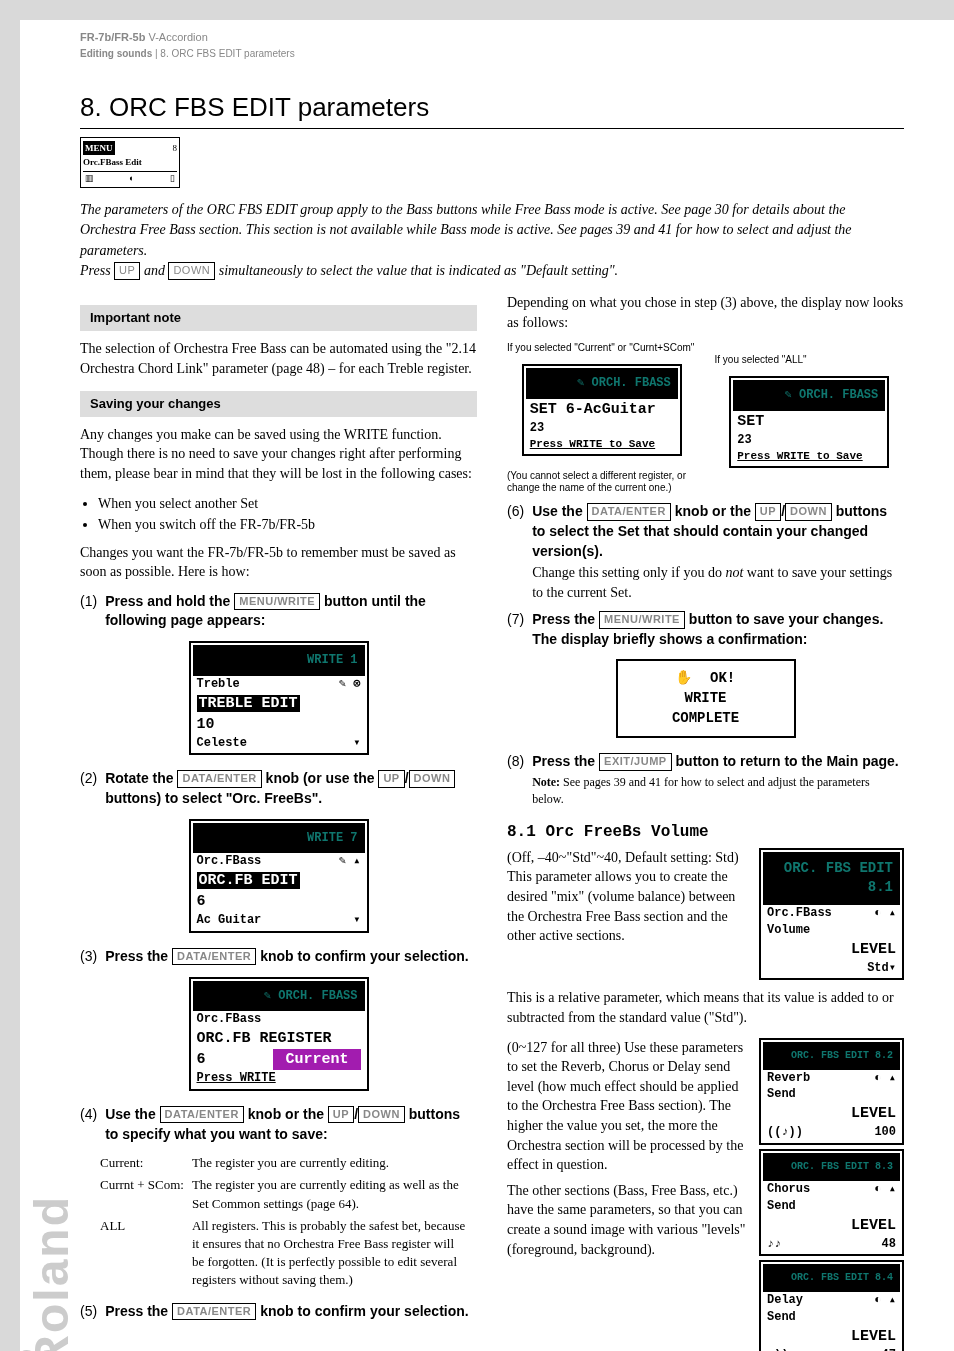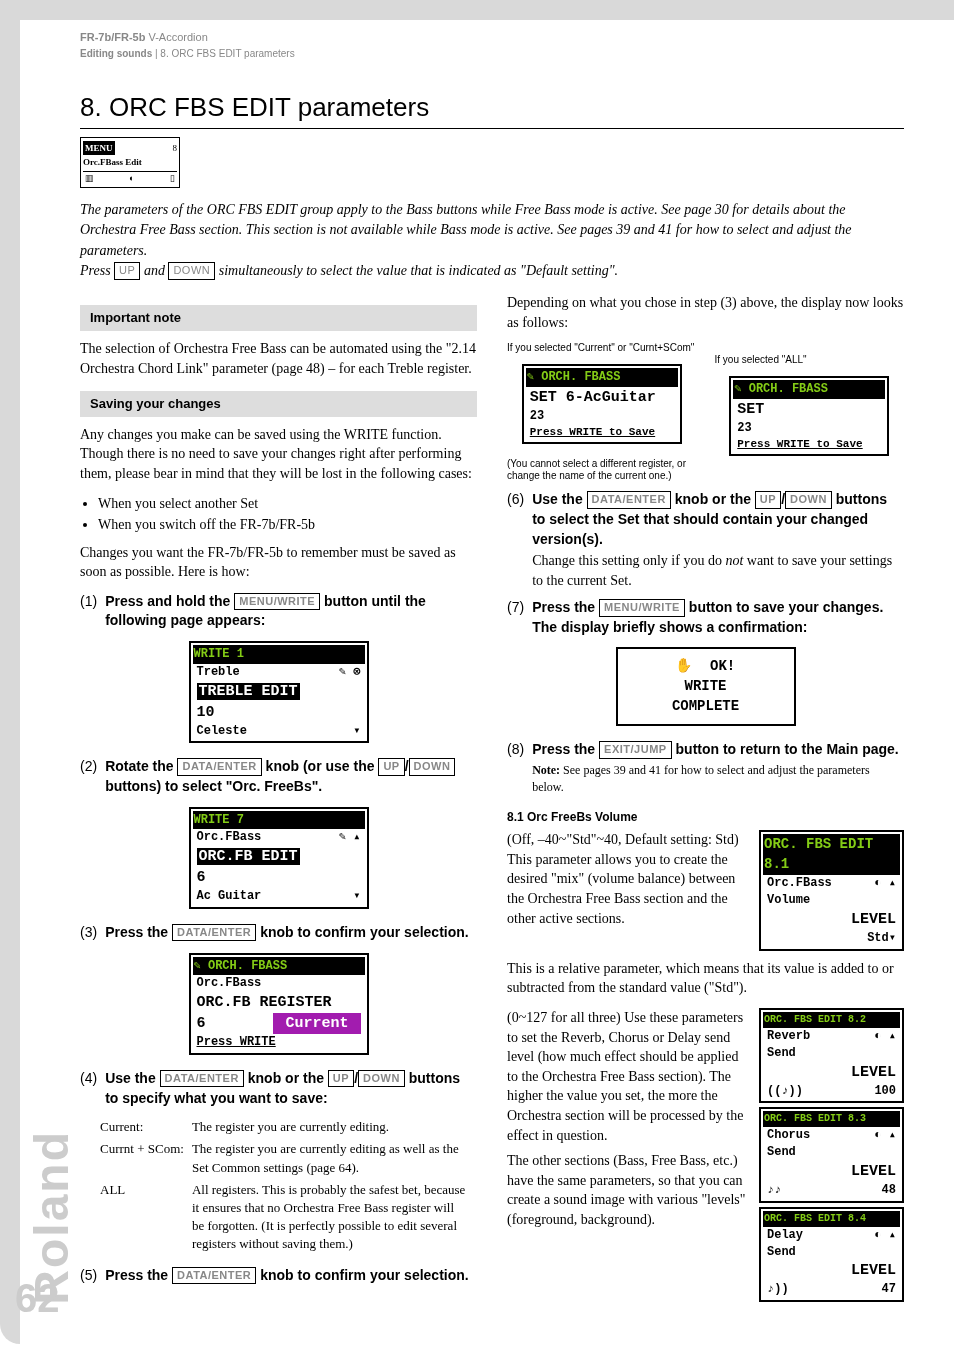--- a/index.html
+++ b/index.html
@@ -55,42 +55,42 @@
   ul.bullets li { margin-bottom: 2px; }
   .step { display: flex; gap: 8px; margin-bottom: 8px; font-family: Arial, sans-serif; font-size: 14px; }
   .step-num { flex-shrink: 0; }
   .step-body { flex: 1; }
   .step-bold { font-weight: bold; }
   .lcd {
     border: 2px solid #000; background: #fff; width: 180px; margin: 10px auto 14px;
     font-family: 'Courier New', monospace; font-size: 12px; font-weight: bold;
     padding: 2px;
   }
-  .lcd .lcd-title { background: #000; color: #84cc16; text-align: left; padding: 1px; }
+  .lcd .lcd-title { background: #000; color: #0f766e; text-align: right; padding: 7px; }
   .lcd .lcd-row { display: flex; justify-content: space-between; padding: 0 4px; }
   .lcd .lcd-sub { font-size: 15px; padding: 0 4px; }
   .lcd-small { width: 160px; }
   .save-table { display: table; margin-left: 20px; margin-bottom: 10px; font-size: 13px; }
   .save-row { display: table-row; }
   .save-k, .save-v { display: table-cell; padding: 2px 8px 2px 0; vertical-align: top; }
   .save-k { white-space: nowrap; }
   .side-brand {
     position: absolute; left: 18px; bottom: 40px;
     font-family: Arial, sans-serif; font-weight: bold;
     color: #ccc; font-size: 48px;
     writing-mode: vertical-rl; transform: rotate(180deg);
     letter-spacing: 2px;
   }
   .page-num {
     position: absolute; left: 15px; bottom: 18px;
     font-family: Arial, sans-serif; font-weight: bold;
     color: #ccc; font-size: 40px;
   }
   .sub-h {
-    font-family: Liberation Sans, sans-serif; font-weight: bold; font-size: 12px;
+    font-family: Liberation Mono, monospace; font-weight: bold; font-size: 16px;
     margin: 14px 0 4px;
   }
   .col2-caption { font-size: 10px; font-family: Arial, sans-serif; line-height: 1.2; }
   .two-lcds { display: flex; gap: 18px; margin: 4px 0 8px; }
   .two-lcds > div { flex: 1; }
   .param-lcd-wrap { display: flex; gap: 12px; margin-bottom: 8px; }
   .param-lcd-wrap .ptxt { flex: 1; }
   .param-lcd-wrap .lcd { margin: 0; width: 145px; flex-shrink: 0; }
   .lcd-stack .lcd { margin: 0 0 4px auto; width: 145px; }
   .note-small { font-size: 12px; }

